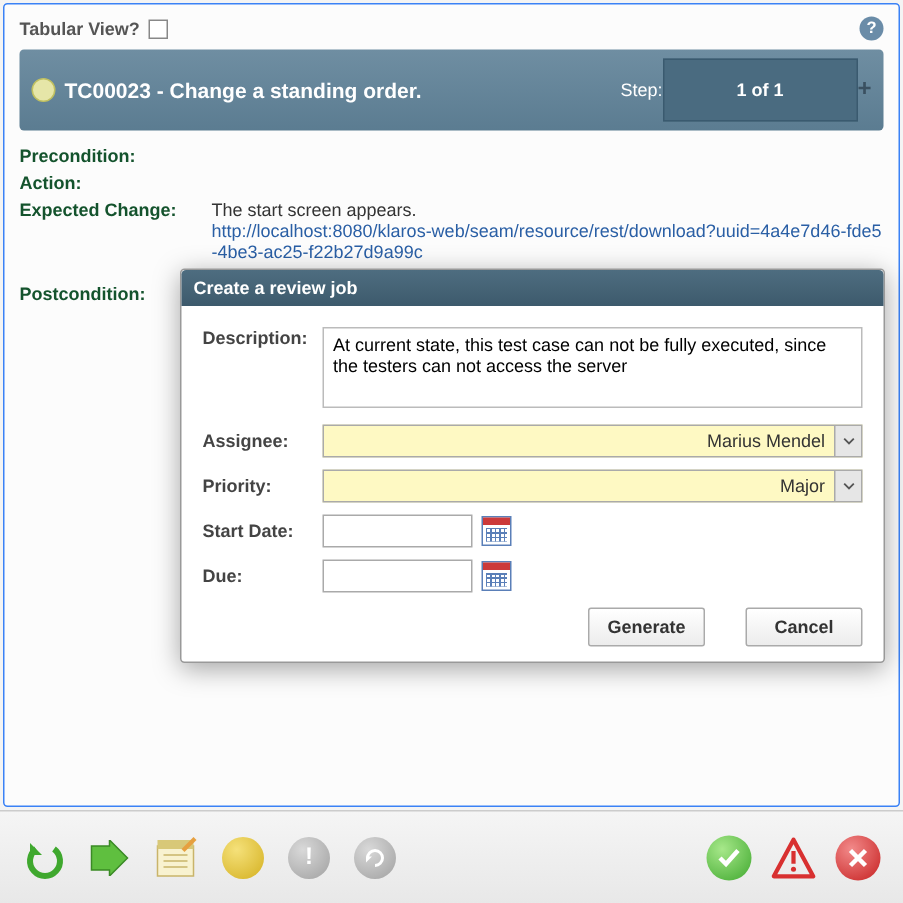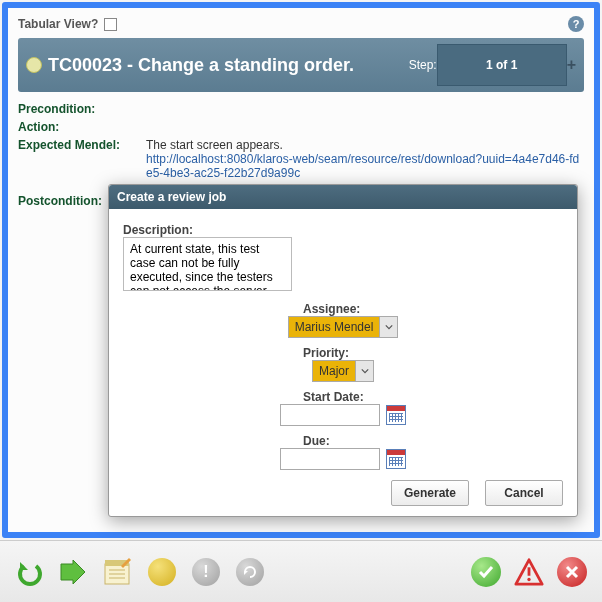--- a/index.html
+++ b/index.html
@@ -8,21 +8,21 @@
     font-size: 12px;
     color: #333;
     background: #f4f4f4;
     width: 602px;
     height: 602px;
     overflow: hidden;
     position: relative;
   }
   .page {
     background: #fcfcfc;
-    border: 6px solid #3b82f6;
+    border: 1px solid #3b82f6;
     border-radius: 3px;
     margin: 2px;
     padding: 8px 10px 0 10px;
     height: 536px;
     position: relative;
   }
   .tabular-row {
     display: flex;
     align-items: center;
     justify-content: space-between;
@@ -39,62 +39,62 @@
     display:flex; align-items:center; justify-content:center;
   }
   .title-bar {
     background: linear-gradient(#6f8ea2, #5b7c91);
     color:#fff;
     border-radius:3px;
     padding:6px 8px;
     display:flex; align-items:center; justify-content:space-between;
     margin-bottom:10px;
   }
-  .title-left { display:flex; align-items:center; gap:6px; font-size:18px; font-weight:bold;}
+  .title-left { display:flex; align-items:center; gap:6px; font-size:14px; font-weight:bold;}
   .bulb-icon {
     width:16px;height:16px;border-radius:50%;
     background:#e6e6a8;border:1px solid #c0c060;
   }
   .title-right { display:flex; align-items:center; gap:0; font-size:12px;}
   .step-box {
     background:#4a6b80; border:1px solid #3a5a6f; color:#fff;
     padding:13px 0; width:130px; text-align:center; font-weight:bold;
   }
   .plus { color:#3a5060; font-weight:bold; font-size:16px; }
   .detail-row { display:flex; margin:4px 0; }
   .detail-label { width:128px; font-weight:bold; color:#14532d; flex-shrink:0;}
   .detail-value { flex:1; color:#333; }
   .detail-value a { color:#2a5fa5; text-decoration:none; word-break:break-all;text-align:center;}
   .overlay {
     position:absolute;
-    left:100px; top:176px;
+    left:117px; top:176px;
     width:470px;
     background:#fff;
     border:1px solid #999;
     border-radius:3px;
     box-shadow:0 4px 18px rgba(0,0,0,0.35);
     z-index:10;
   }
   .overlay-title {
     background: linear-gradient(#4e6d80, #3d5a6c);
     color:#fff; font-weight:bold; font-size:12px;
     padding:5px 8px;
     border-radius:3px 3px 0 0;
   }
   .overlay-body { padding:14px 14px 10px 14px; }
-  .form-row { display:flex; align-items:center; margin-bottom:8px;flex-direction:column; }
+  .form-row { display:flex; align-items:center; margin-bottom:8px; }
   .form-row.top { align-items:flex-start; }
   .form-label { width:80px; font-weight:bold; color:#444; flex-shrink:0;}
   .form-control { flex:1; }
   textarea.desc {
     width:100%; height:54px; resize:none;
     border:1px solid #bbb; padding:4px 6px; font-family:inherit; font-size:12px;
   }
   .select-wrap {
-    display:flex; border:1px solid #aaa; background:#eab308;
+    display:flex; border:1px solid #aaa; background:#fef9c3;text-align:right;
   }
   .select-text { flex:1; padding:3px 6px; }
   .select-btn {
     width:18px; background:#e6e6e6; border-left:1px solid #aaa;
     display:flex; align-items:center; justify-content:center;
   }
   .select-btn svg { width:8px; height:8px; }
   .date-input {
     width:100px; border:1px solid #aaa; padding:3px 4px; background:#fff; height:22px;
   }
@@ -106,21 +106,21 @@
   }
   .cal-icon::before {
     content:""; position:absolute; top:0; left:0; right:0; height:5px;
     background:#cc3a3a;
   }
   .cal-icon::after {
     content:""; position:absolute; bottom:2px; left:2px; right:2px; top:7px;
     background:repeating-linear-gradient(#5a7fb8 0 1px, transparent 1px 3px),
                repeating-linear-gradient(90deg,#5a7fb8 0 1px, transparent 1px 3px);
   }
-  .button-row { display:flex; justify-content:flex-end; gap:16px; margin-top:10px;}
+  .button-row { display:flex; justify-content:flex-end; gap:27px; margin-top:10px;}
   .btn {
     border:1px solid #aaa; background:linear-gradient(#fff,#ececec);
     padding:5px 0; width:78px; text-align:center; font-weight:bold;
     color:#333; border-radius:2px; cursor:pointer; font-size:12px;
   }
   .footer {
     position:absolute; left:0; right:0; bottom:0; height:62px;
     background:linear-gradient(#f5f5f5,#e8e8e8);
     border-top:1px solid #ccc;
     display:flex; align-items:center; justify-content:space-between;
@@ -176,21 +176,21 @@
     </div>
   </div>
 
   <div class="detail-row">
     <div class="detail-label">Precondition:</div>
   </div>
   <div class="detail-row">
     <div class="detail-label">Action:</div>
   </div>
   <div class="detail-row">
-    <div class="detail-label">Expected Mendel:</div>
+    <div class="detail-label">Expected Change:</div>
     <div class="detail-value">
       <span>The start screen appears.</span><br>
       <a href="#">http://localhost:8080/klaros-web/seam/resource/rest/download?uuid=4a4e7d46-fde5-4be3-ac25-f22b27d9a99c</a>
     </div>
   </div>
   <div class="detail-row" style="margin-top:14px;">
     <div class="detail-label">Postcondition:</div>
     <div class="detail-value"></div>
   </div>
 

